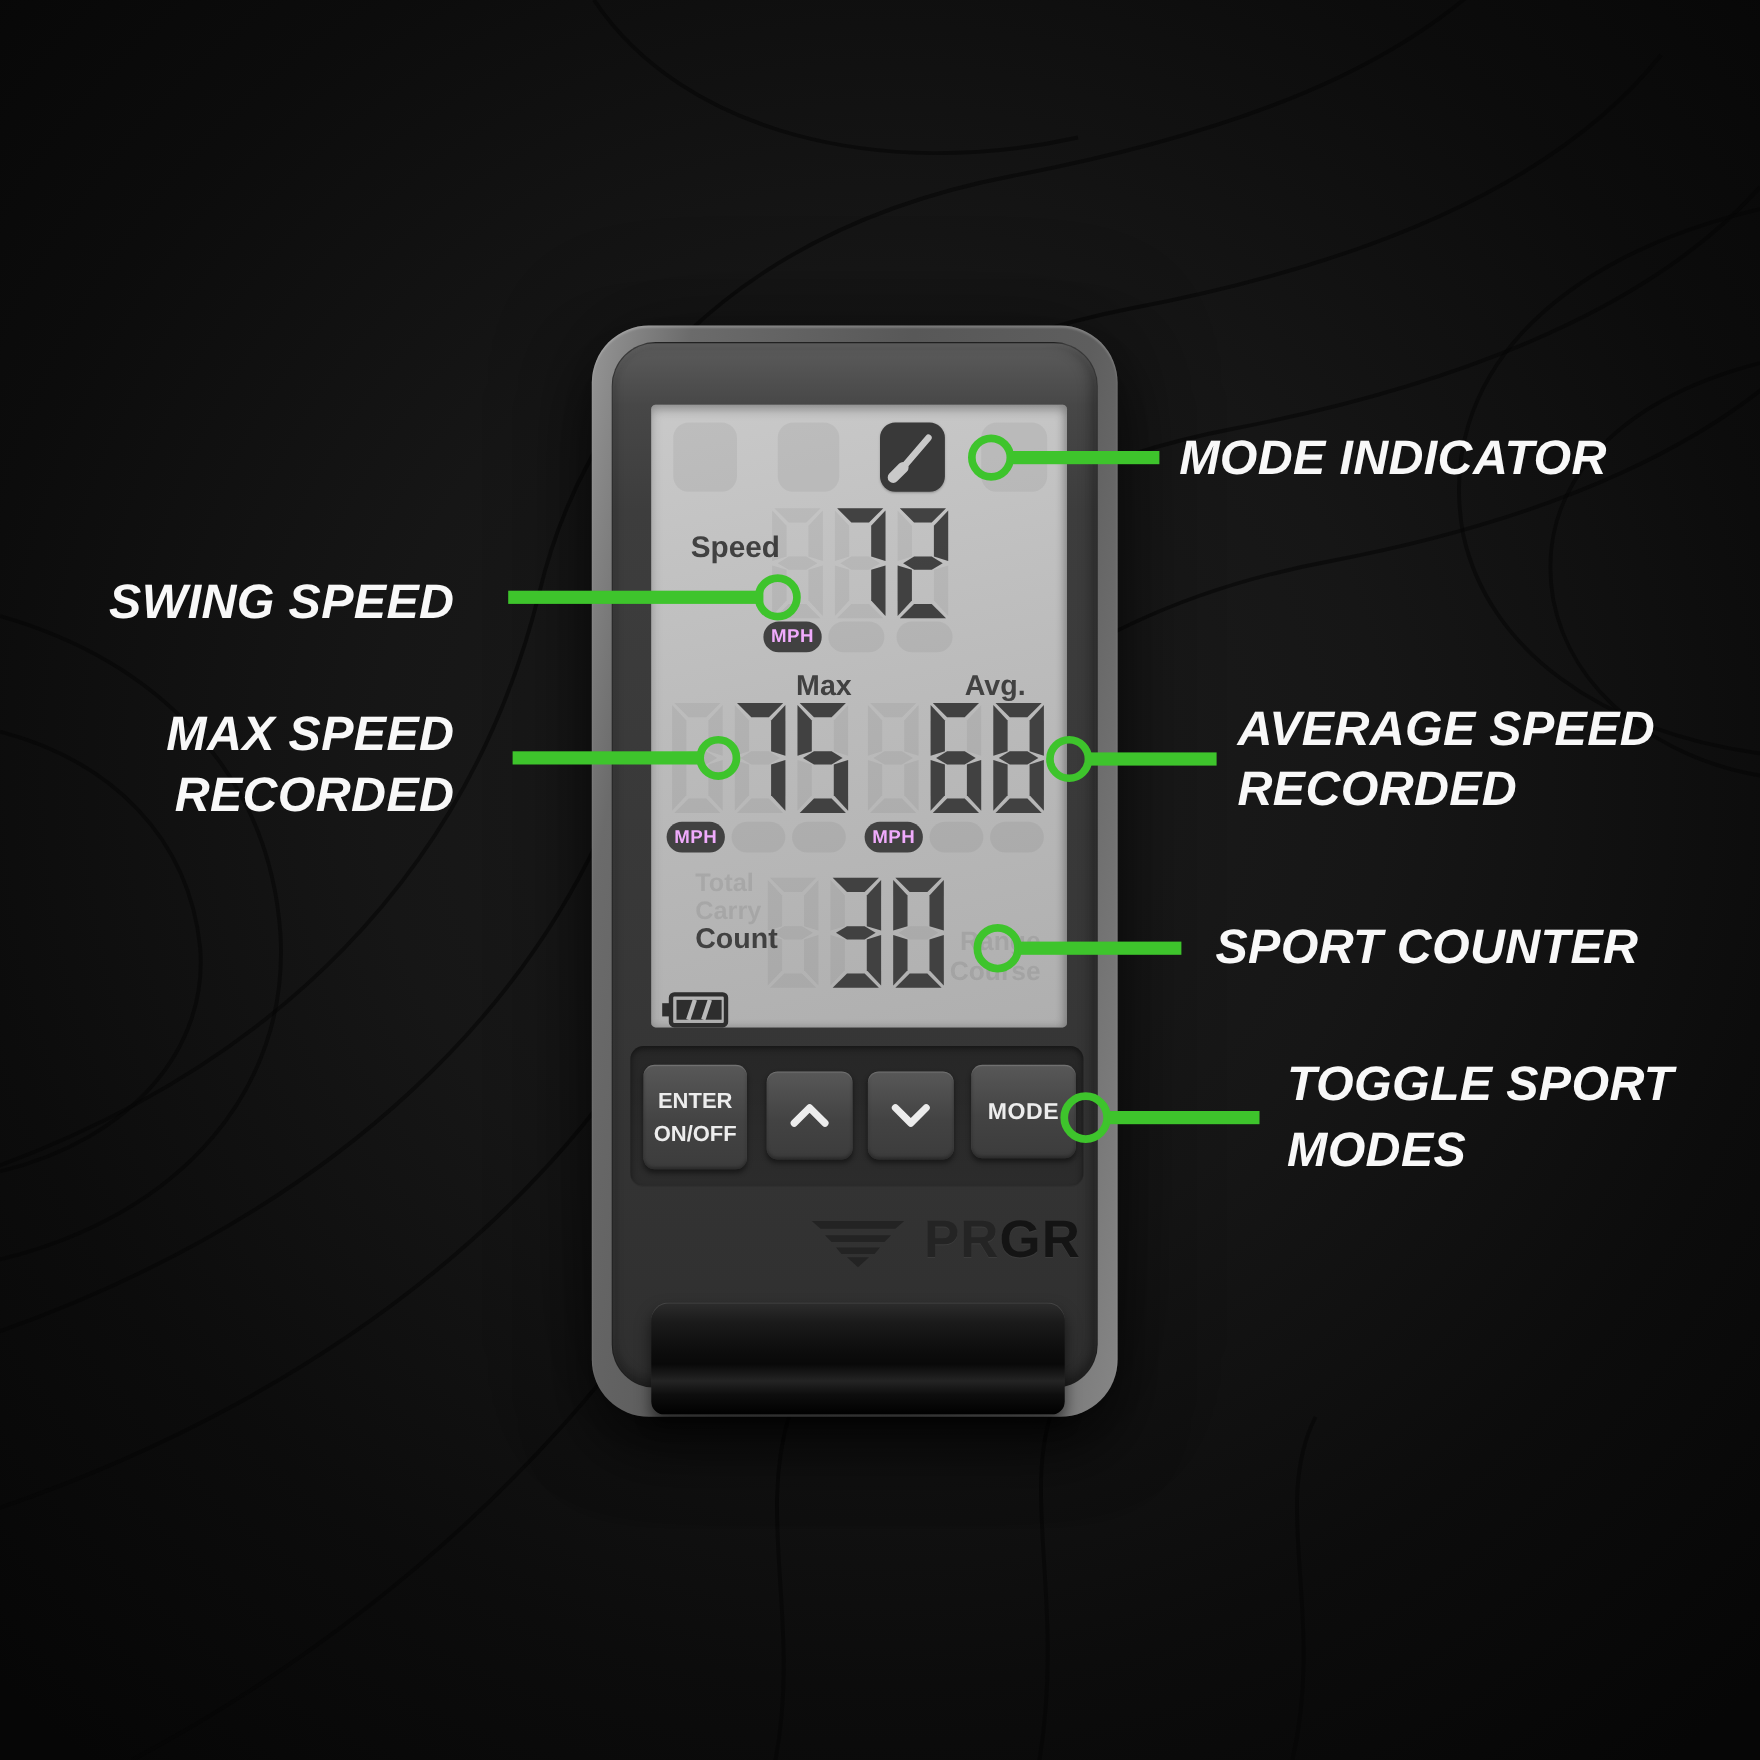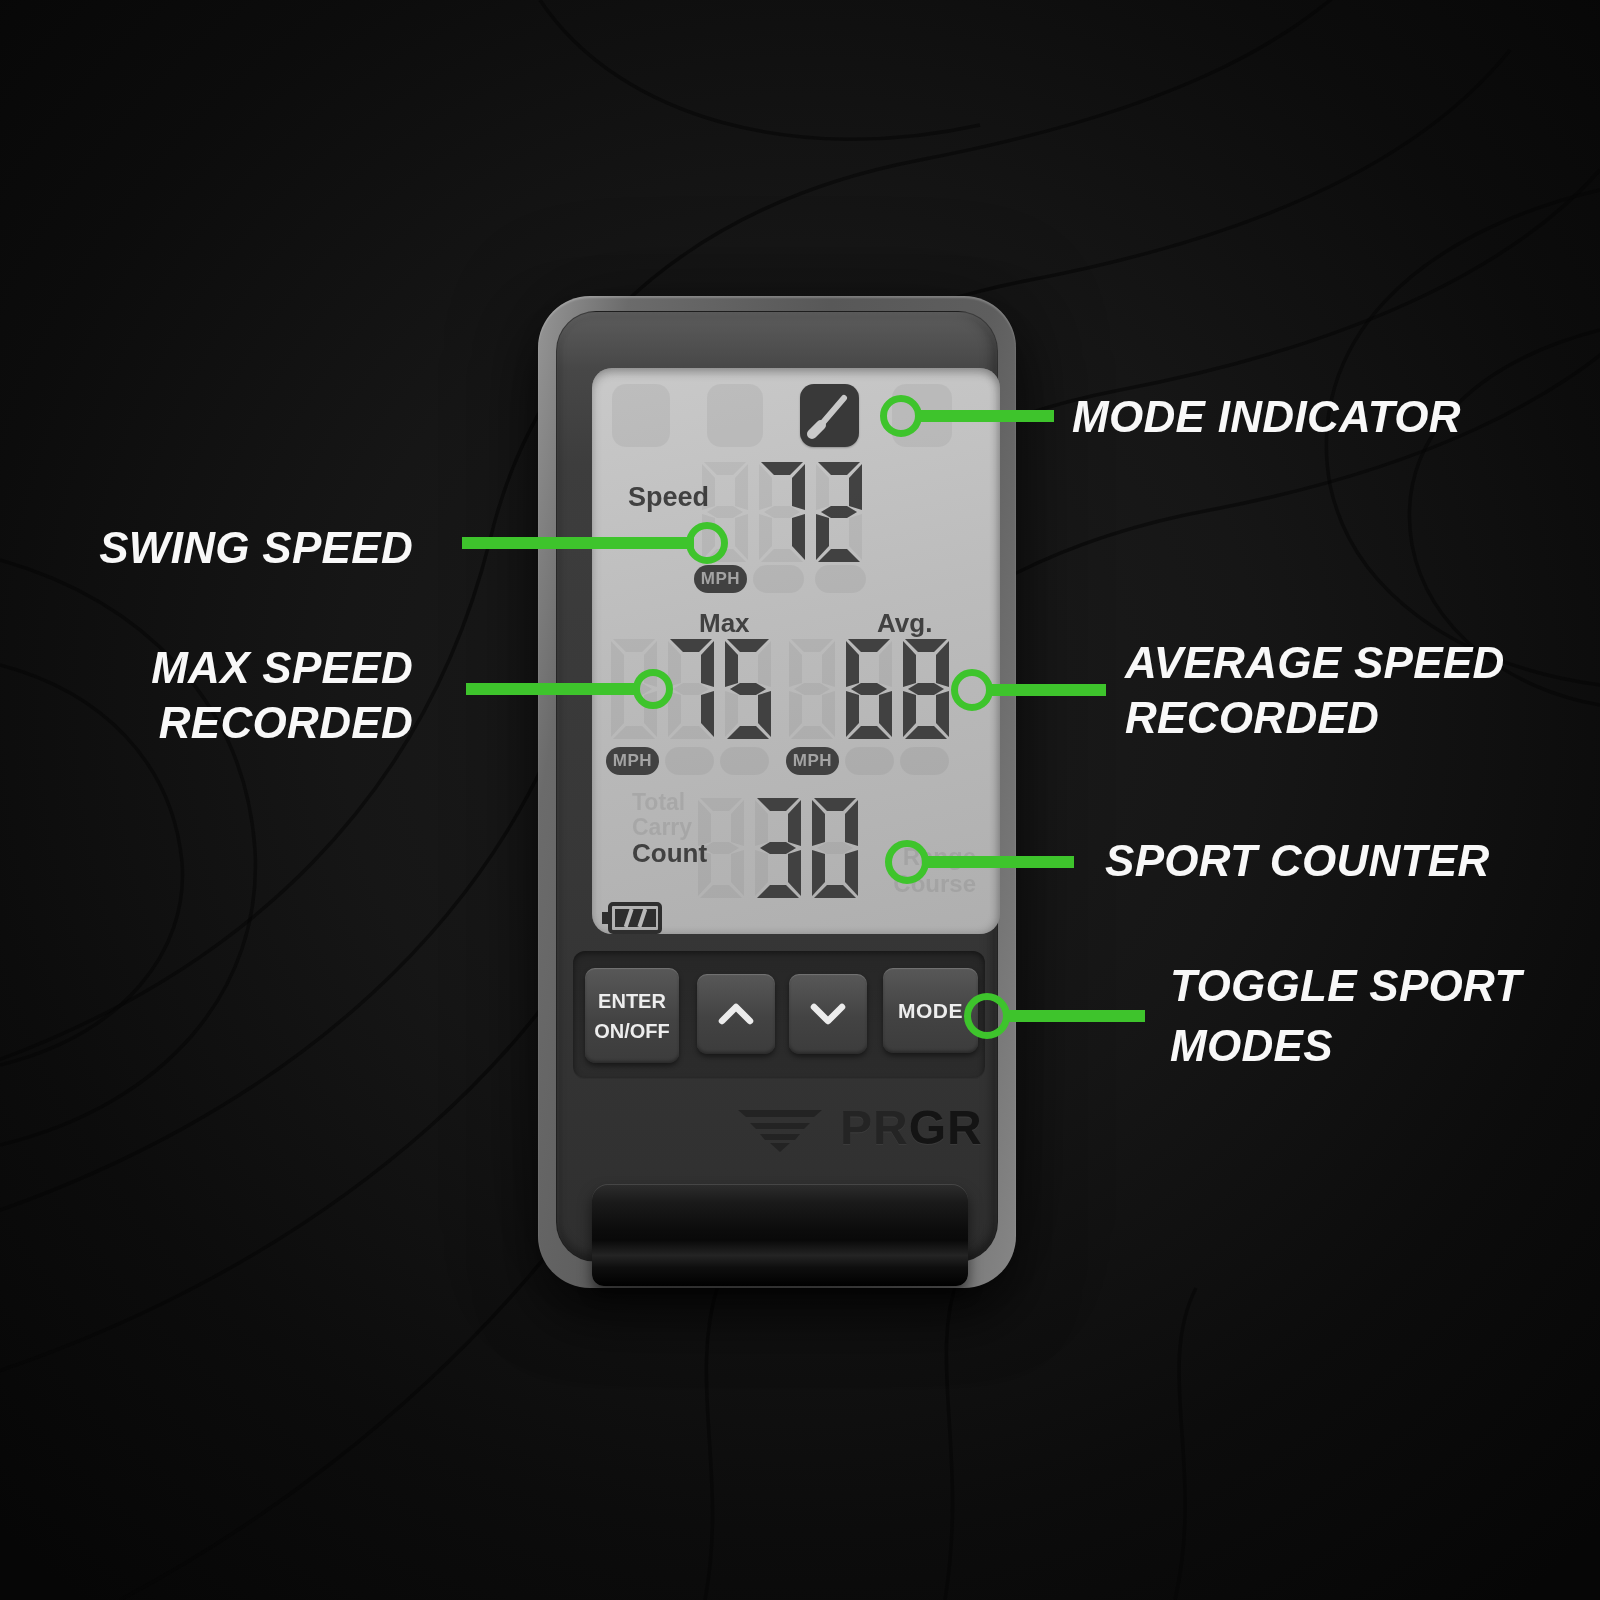--- a/index.html
+++ b/index.html
@@ -16,36 +16,35 @@
     background:linear-gradient(100deg,#969696 0%,#6b6b6b 14%,#585858 45%,#5e5e5e 70%,#868686 100%);
     box-shadow:0 30px 60px rgba(0,0,0,.6), 0 0 90px rgba(0,0,0,.35), inset 0 2px 2px rgba(255,255,255,.22);
   }
   .face{
     position:absolute;left:18px;right:18px;top:15px;bottom:26px;border-radius:40px;
     background:linear-gradient(180deg,#5c5c5c 0%,#474747 6%,#3d3d3d 16%,#373737 60%,#2f2f2f 100%);
     border:1px solid rgba(0,0,0,.35);
     box-shadow:inset 0 2px 4px rgba(255,255,255,.08), inset -6px 0 12px rgba(0,0,0,.22), inset 0 -6px 10px rgba(0,0,0,.28);
   }
   .screen{
-    position:absolute;left:592px;top:368px;width:378px;height:566px;border-radius:20px;z-index:3;
+    position:absolute;left:592px;top:368px;width:378px;height:566px;border-radius:4px;z-index:3;
     background:linear-gradient(168deg,#c9c9c9 0%,#bcbcbc 45%,#afafaf 100%);
     box-shadow:inset 0 4px 10px rgba(0,0,0,.28), inset -3px 0 8px rgba(0,0,0,.15), inset 3px 2px 6px rgba(255,255,255,.12);
-    padding-left:30px;
   }
   .mode-slot{position:absolute;top:16px;height:63px;border-radius:14px;}
   .mode-slot.ghost{background:rgba(0,0,0,.05);}
   .mode-slot.active{background:#393939;box-shadow:0 1px 2px rgba(0,0,0,.25);}
   .lcd-label{position:absolute;font-weight:700;color:#414141;}
   .lcd-ghost{position:absolute;font-weight:700;color:rgba(25,25,25,.09);}
   .segrow{position:absolute;display:flex;gap:7px;}
   .segcell{width:50px;height:104px;display:block;}
   .seg-ghost{fill:#1a1a1a;opacity:.055;}
   .seg-lit{fill:#3b3b3b;opacity:.95;}
   .pill{
-    position:absolute;height:28px;border-radius:15px;background:#414141;color:#a3a3a3;
+    position:absolute;height:28px;border-radius:15px;background:#414141;color:#f0abfc;
     font-size:17px;font-weight:700;letter-spacing:.5px;display:flex;align-items:center;justify-content:center;
   }
   .pill-ghost{position:absolute;height:28px;border-radius:15px;background:rgba(0,0,0,.05);}
 
   
   .btn-panel{
     position:absolute;left:573px;top:951px;width:412px;height:128px;border-radius:12px;z-index:3;
     background:linear-gradient(180deg,rgba(0,0,0,.28),rgba(0,0,0,.14));
     box-shadow:inset 0 2px 6px rgba(0,0,0,.5), inset 0 -1px 1px rgba(255,255,255,.06);
   }
@@ -157,21 +156,21 @@
           <polygon points="96,8 96,100 70,92 70,36" class="seg-lit"></polygon>
           <polygon points="14,104 34,92 66,92 86,104 66,116 34,116" class="seg-lit"></polygon>
           <polygon points="4,108 30,116 30,172 4,200" class="seg-lit"></polygon>
           <polygon points="8,204 34,178 66,178 92,204" class="seg-lit"></polygon>
         </svg>
       </div>
     <div class="pill" style="left:102px;top:197px;width:53px;">MPH</div>
     <div class="pill-ghost" style="left:161px;top:197px;width:51px;"></div>
     <div class="pill-ghost" style="left:223px;top:197px;width:51px;"></div>
 
-    <div class="lcd-label" style="left:107px;top:240px;width:100px;text-align:left;font-size:26px;">Max</div>
+    <div class="lcd-label" style="left:107px;top:240px;width:100px;text-align:center;font-size:26px;">Max</div>
     <div class="lcd-label" style="left:285px;top:240px;width:100px;font-size:26px;">Avg.</div>
     <div class="segrow" style="left:17px;top:269px;">
         <svg viewBox="0 0 100 208" class="segcell">
           <polygon points="8,4 92,4 66,30 34,30" class="seg-ghost"></polygon>
           <polygon points="96,8 96,100 70,92 70,36" class="seg-ghost"></polygon>
           <polygon points="96,108 96,200 70,172 70,116" class="seg-ghost"></polygon>
           <polygon points="8,204 34,178 66,178 92,204" class="seg-ghost"></polygon>
           <polygon points="4,108 30,116 30,172 4,200" class="seg-ghost"></polygon>
           <polygon points="4,8 30,36 30,92 4,100" class="seg-ghost"></polygon>
           <polygon points="14,104 34,92 66,92 86,104 66,116 34,116" class="seg-ghost"></polygon>

